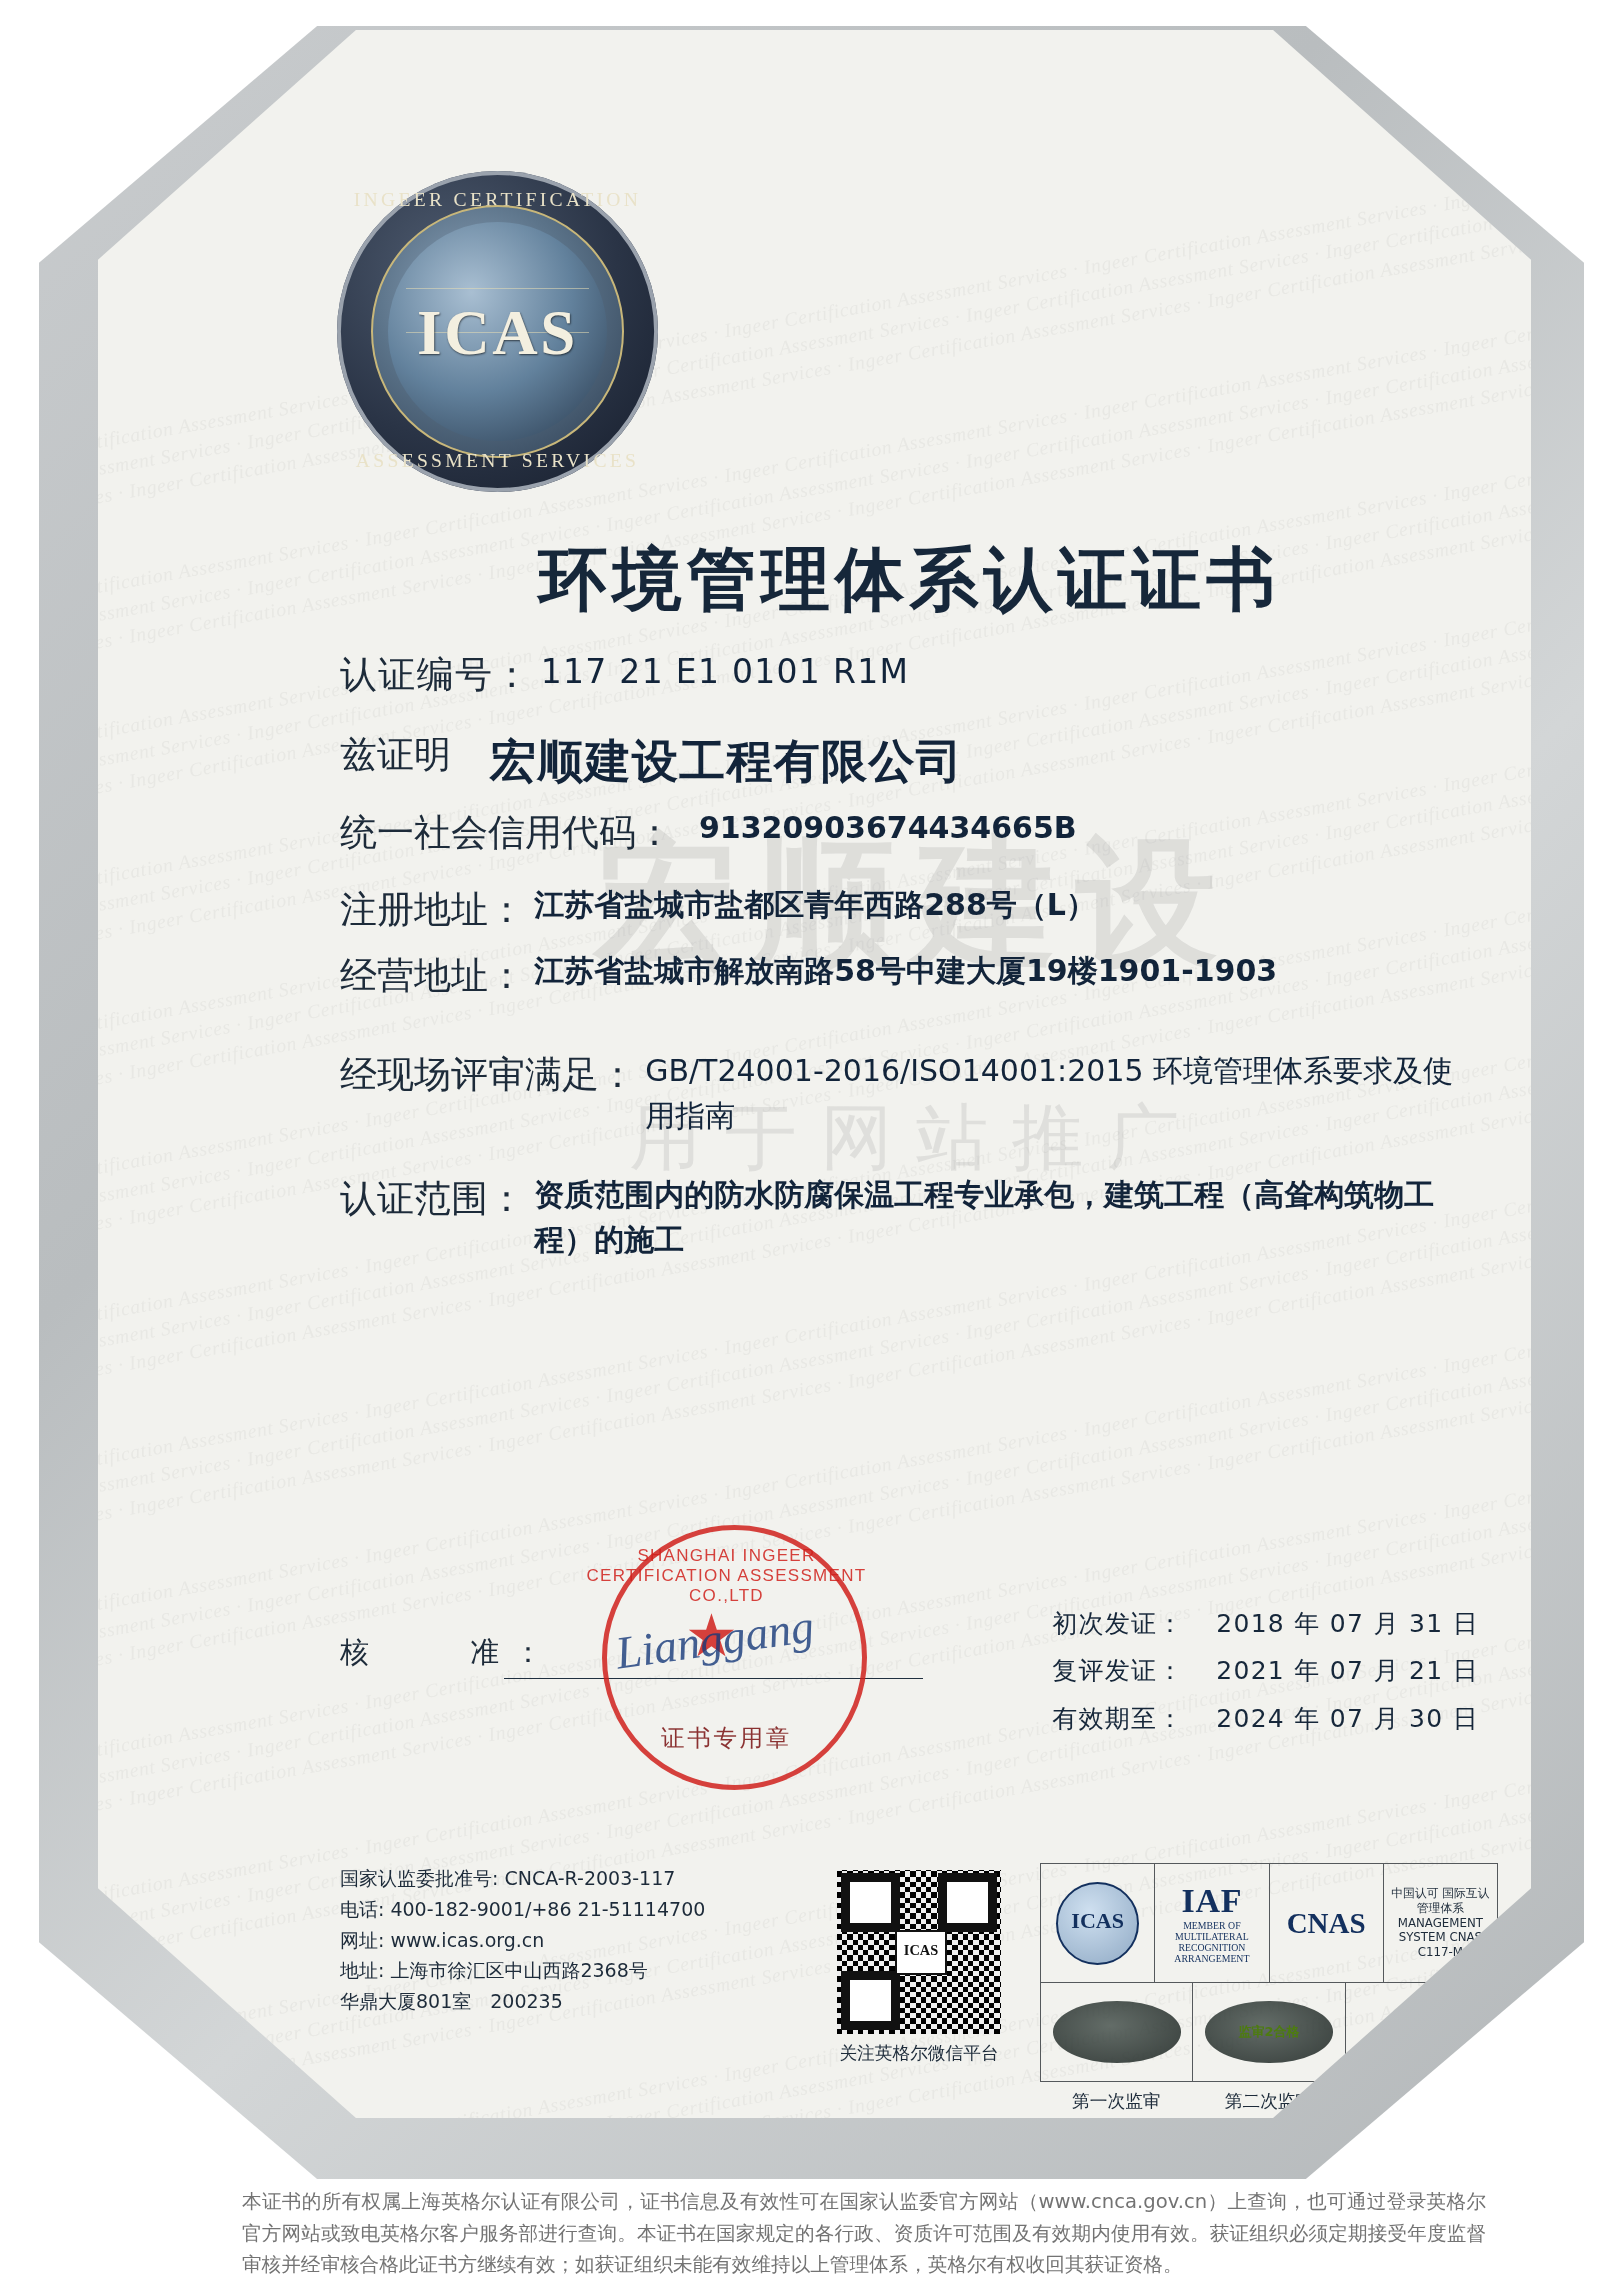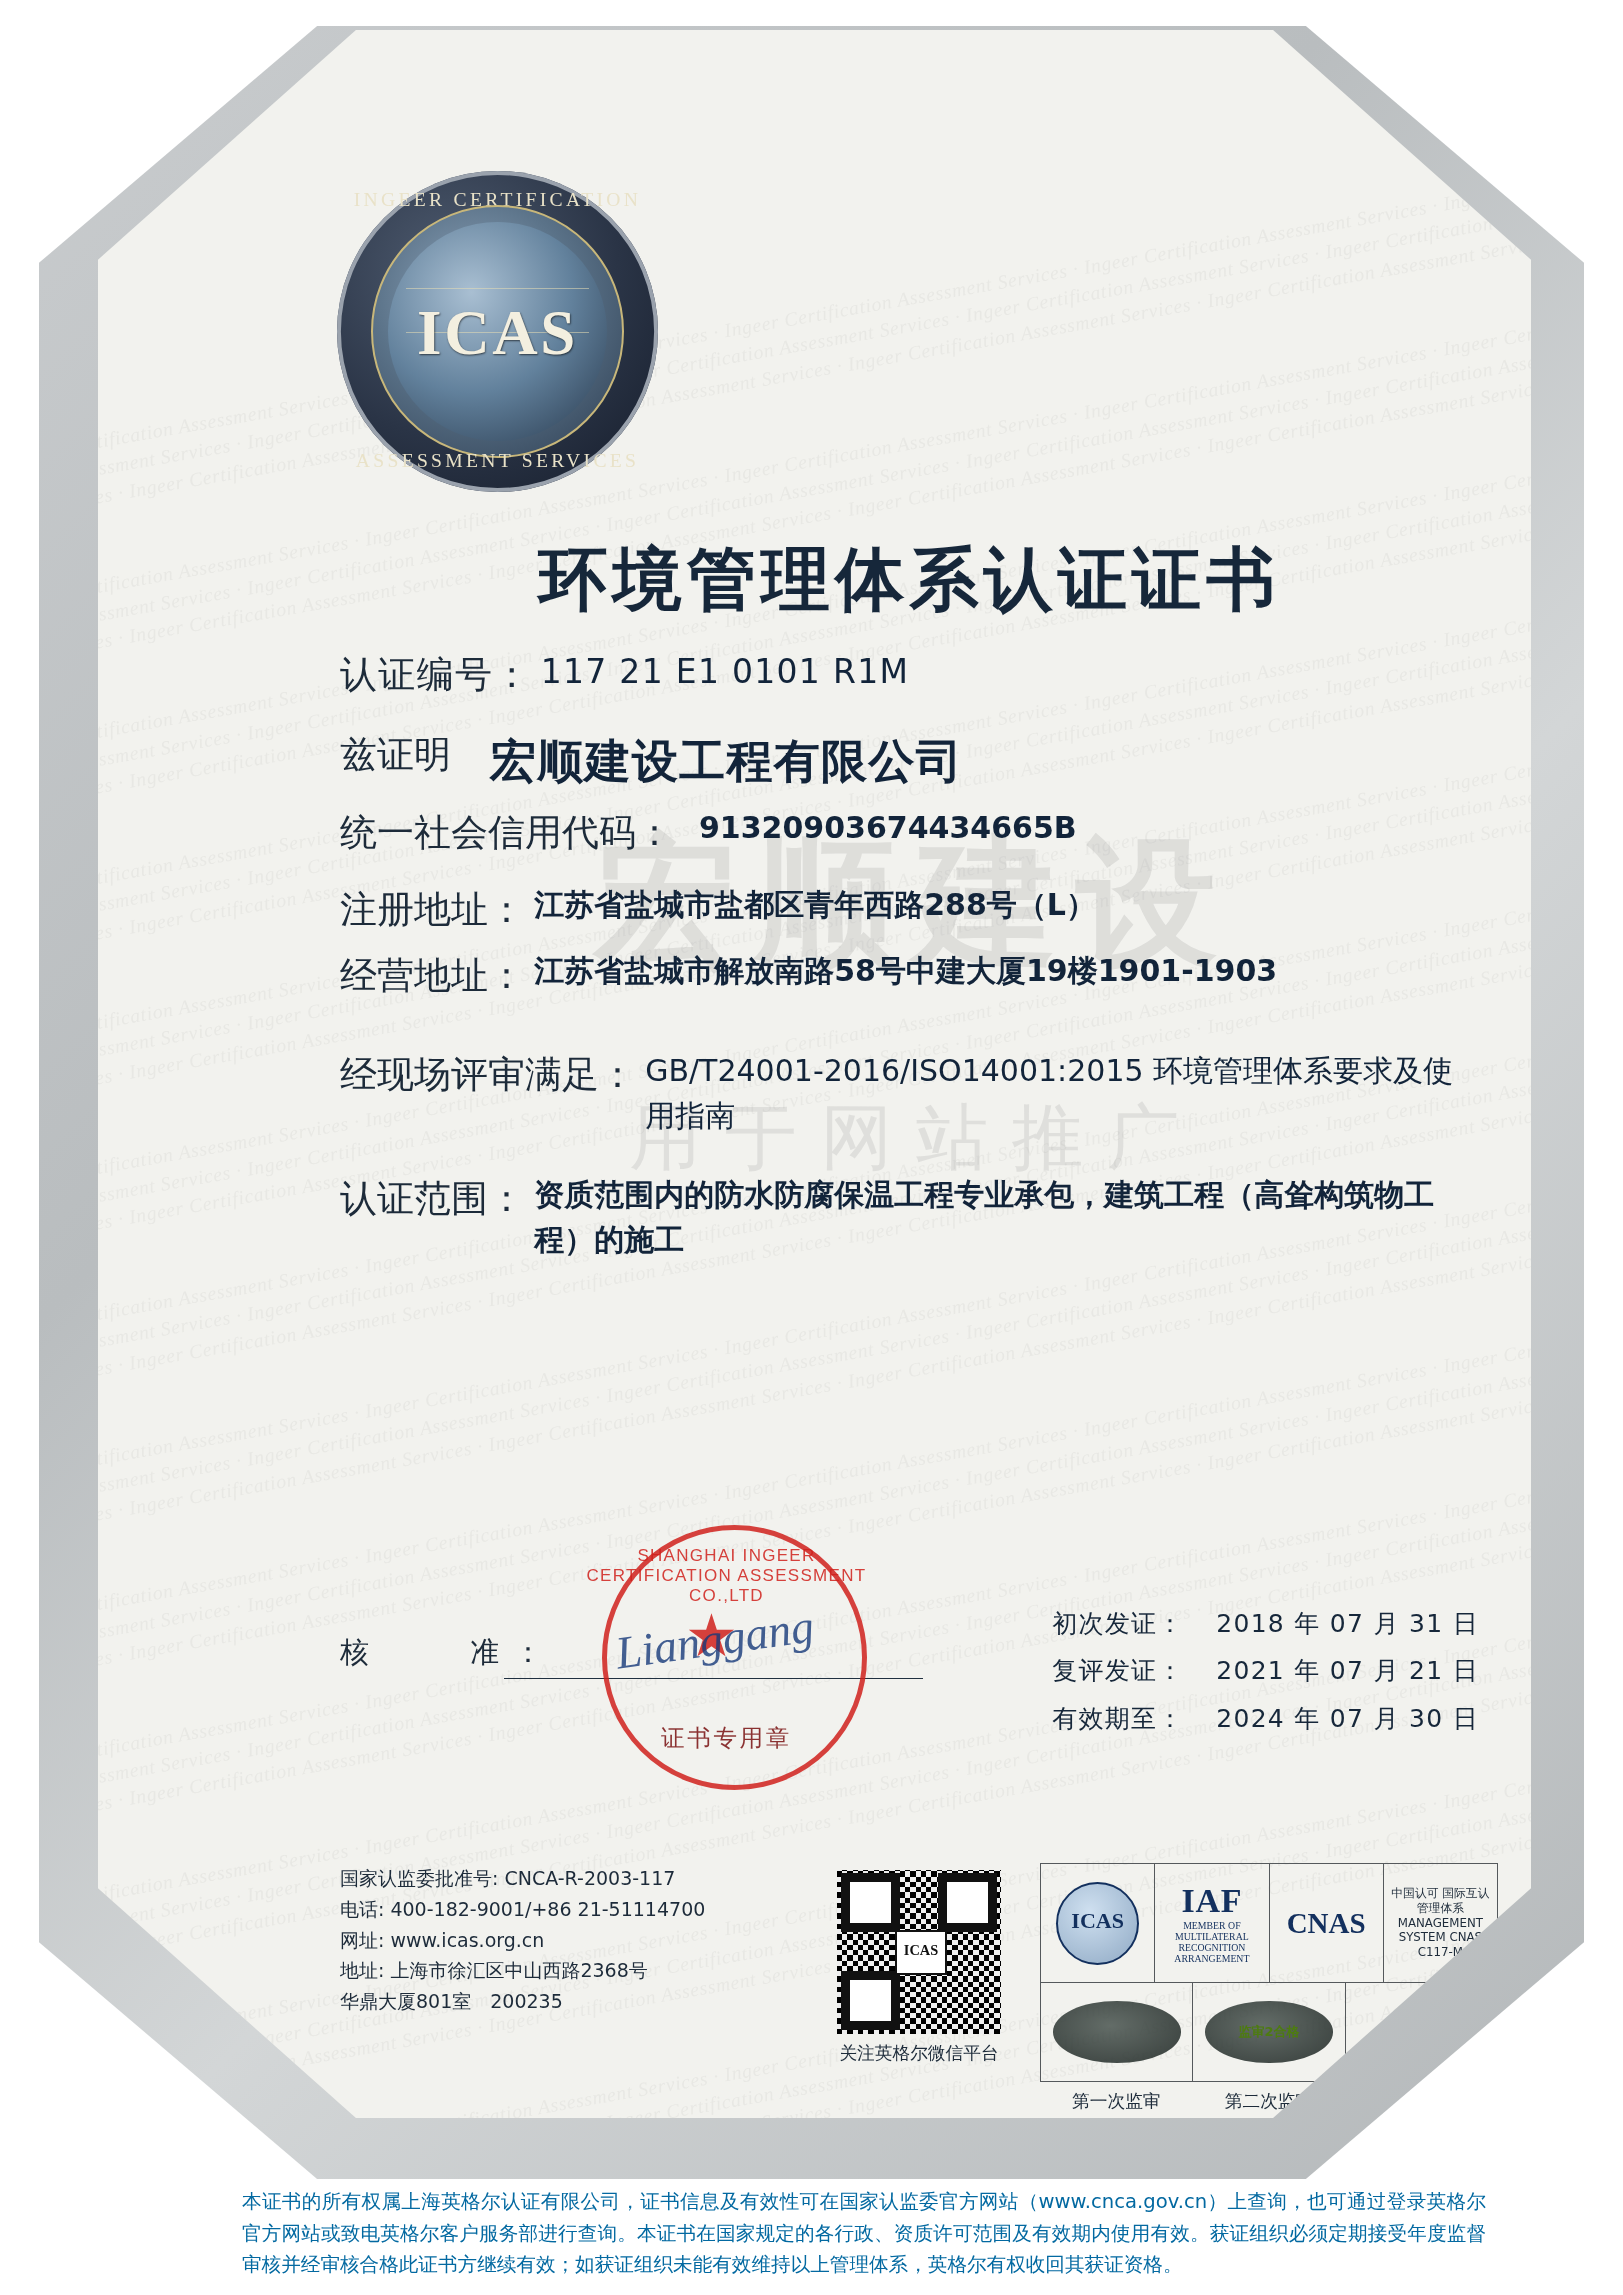--- a/index.html
+++ b/index.html
@@ -449,21 +449,21 @@
 
   
   .notice {
     position: absolute;
     left: 242px;
     top: 2186px;
     width: 1244px;
     font-family: "DejaVu Sans", sans-serif;
     font-size: 19.6px;
     line-height: 1.62;
-    color: #0369a1;
+    color: #737373;
     text-align: justify;
   }
 </style>
 </head>
 <body>
 
 <div id="certificate">
 
   <div class="cert-outer"></div>
 

